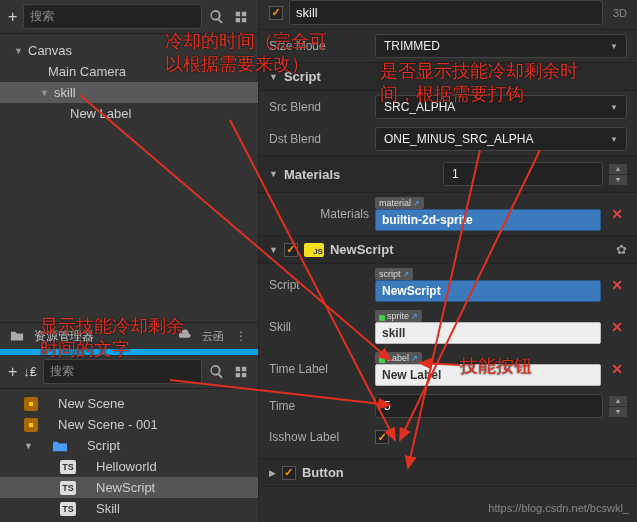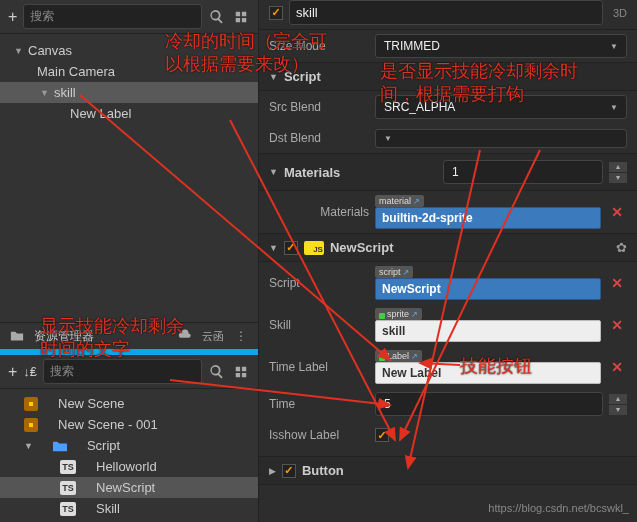--- a/index.html
+++ b/index.html
@@ -11,21 +11,21 @@
   .search-top { display: flex; align-items: center; padding: 4px 8px; gap: 6px; border-bottom: 1px solid #222; }
   .search-box { flex: 1; background: #222; border: 1px solid #444; border-radius: 3px; padding: 3px 6px; color: #888; font-size: 12px; }
   .icon-btn { width: 18px; height: 18px; display: flex; align-items: center; justify-content: center; color: #aaa; cursor: pointer; }
   .icon-btn svg { width: 14px; height: 14px; fill: #aaa; }
   
   
   .tree { padding: 6px 0; }
   .tree-item { padding: 3px 8px; display: flex; align-items: center; gap: 4px; cursor: pointer; }
   .tree-item .arrow { width: 10px; display: inline-block; color: #999; font-size: 9px; }
   .tree-i0 { padding-left: 14px; }
-  .tree-i1 { padding-left: 37px; }
+  .tree-i1 { padding-left: 48px; }
   .tree-i2 { padding-left: 40px; }
   .tree-i3 { padding-left: 70px; }
   .tree-item.skillsel { background: #595959; }
   
   
   .asset-panel { position: absolute; bottom: 0; left: 0; width: 258px; height: 200px; background: #333; border-top: 1px solid #222; }
   .asset-header { display: flex; align-items: center; padding: 4px 8px; gap: 8px; border-bottom: 6px solid #0ea5e9; font-size: 12px; justify-content: space-between; }
   .asset-header .title { color: #ccc; }
   .asset-tools { display: flex; align-items: center; padding: 4px 8px; gap: 6px; border-bottom: 1px solid #222; }
   .asset-tree { padding: 4px 0; }
@@ -199,20 +199,21 @@
   <div class="insp-row">
     <span class="prop-label">Src Blend</span>
     <div class="prop-dropdown">
         <span>SRC_ALPHA</span>
         <span class="dd-arrow">▼</span>
       </div>
   </div>
   <div class="insp-row">
     <span class="prop-label">Dst Blend</span>
     <div class="prop-dropdown">
+        <span>ONE_MINUS_SRC_ALPHA</span>
         <span class="dd-arrow">▼</span>
       </div>
   </div>
 
   <div class="section-header">
     <span class="arrow">▼</span>
       <span class="sec-title">Materials</span>
     <div class="num-input" style="flex:0 0 160px">1</div>
     <div class="num-steppers">
         <div>▲</div>

